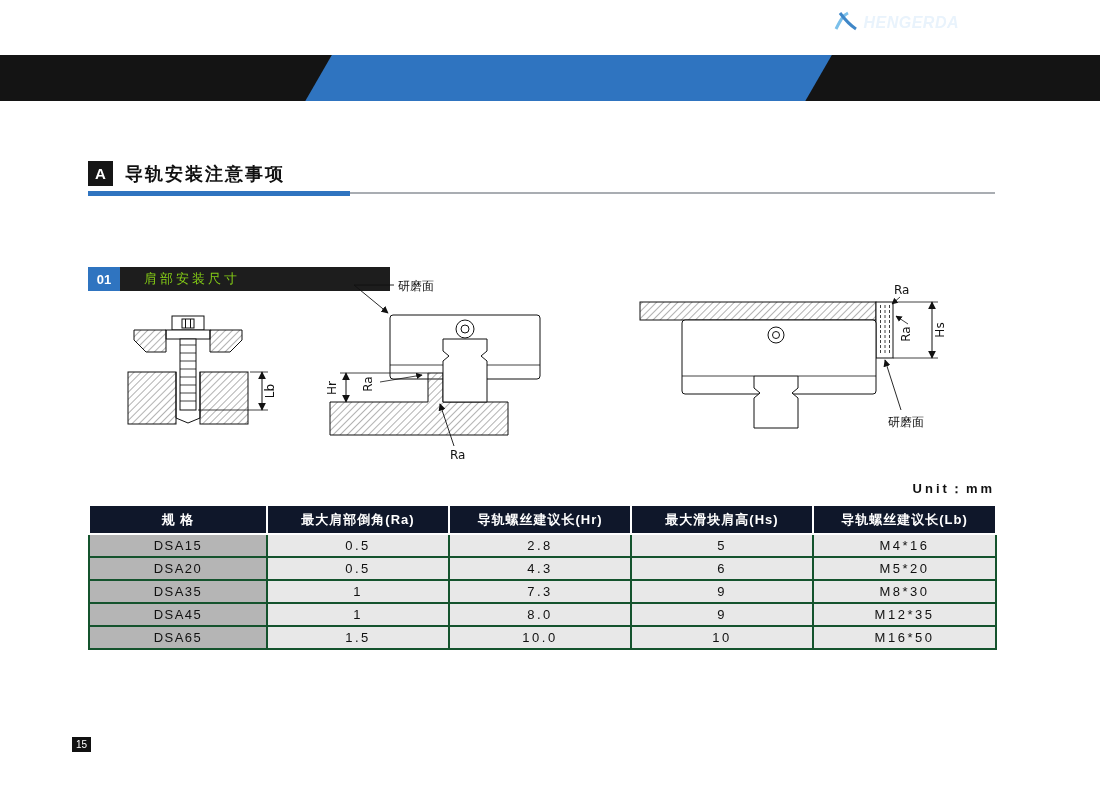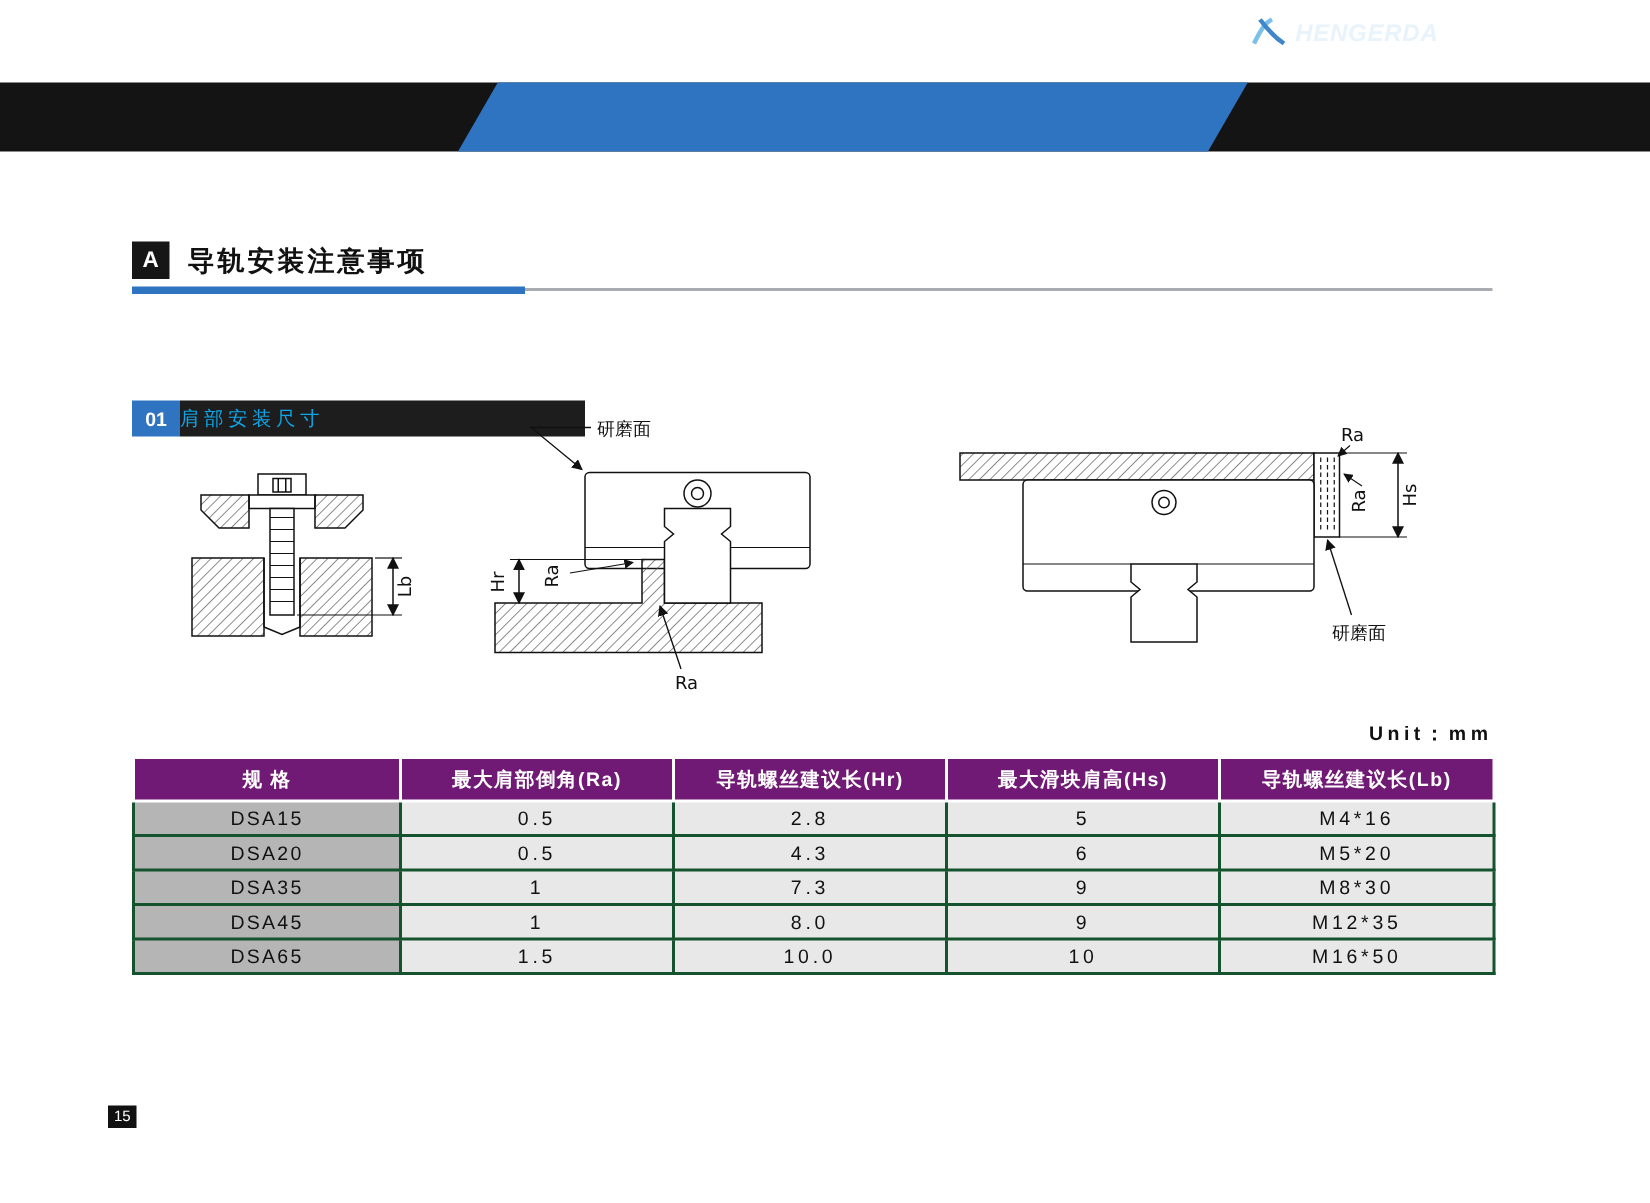--- a/index.html
+++ b/index.html
@@ -21,29 +21,29 @@
   .badge-a { width:25px; height:25px; background:#161616; color:#fff; font-weight:bold; font-size:15px;
              display:flex; align-items:center; justify-content:center; }
   .section-title { font-size:18px; font-weight:bold; letter-spacing:2px; }
   .rule { position:absolute; left:88px; top:191px; width:907px; height:5px; }
   .rule .blue { position:absolute; left:0; top:0; width:262px; height:5px; background:#2f74c0; }
   .rule .gray { position:absolute; left:262px; top:1px; width:645px; height:2px; background:#a9adb2; }
   
   .subsection { position:absolute; left:88px; top:229px; display:flex; height:24px;margin-top:38px; }
   .sub-num { width:32px; background:#2f74c0; color:#fff; font-size:13px; font-weight:bold;
              display:flex; align-items:center; justify-content:center; }
-  .sub-bar { width:270px; background:#1d1d1d; color:#0ea5e9; font-size:13px;
-             display:flex; align-items:center; letter-spacing:3px; }
+  .sub-bar { width:270px; background:#1d1d1d; color:#84cc16; font-size:13px;
+             display:flex; align-items:center; padding-left:24px; letter-spacing:3px; }
   
   .figure { position:absolute; left:88px; top:262px; }
   .figure svg text { font-family:"DejaVu Sans",sans-serif; font-size:12px; fill:#111; }
   .unit-note { position:absolute; right:105px; top:480px; font-size:13px; font-weight:bold; letter-spacing:3px; }
   
   .dim-table { position:absolute; left:88px; top:504px; width:907px; border-collapse:collapse; table-layout:fixed; }
-  .dim-table th { background:#701a75; color:#fff; font-size:13px; font-weight:bold; height:29px;
+  .dim-table th { background:#0f172a; color:#fff; font-size:13px; font-weight:bold; height:29px;
                   border:2px solid #fff; letter-spacing:1px; }
   .dim-table td { background:#e8e8e8; font-size:13px; height:23px; text-align:center;
                   border:2px solid #14532d; letter-spacing:2.5px; }
   .dim-table td.spec { background:#b5b5b5; letter-spacing:1.5px; }
   
   .page-num { position:absolute; left:72px; top:737px; background:#111; color:#fff;
               font-size:10px; font-weight:normal; padding:2px 4px; }
 </style>
 </head>
 <body>

